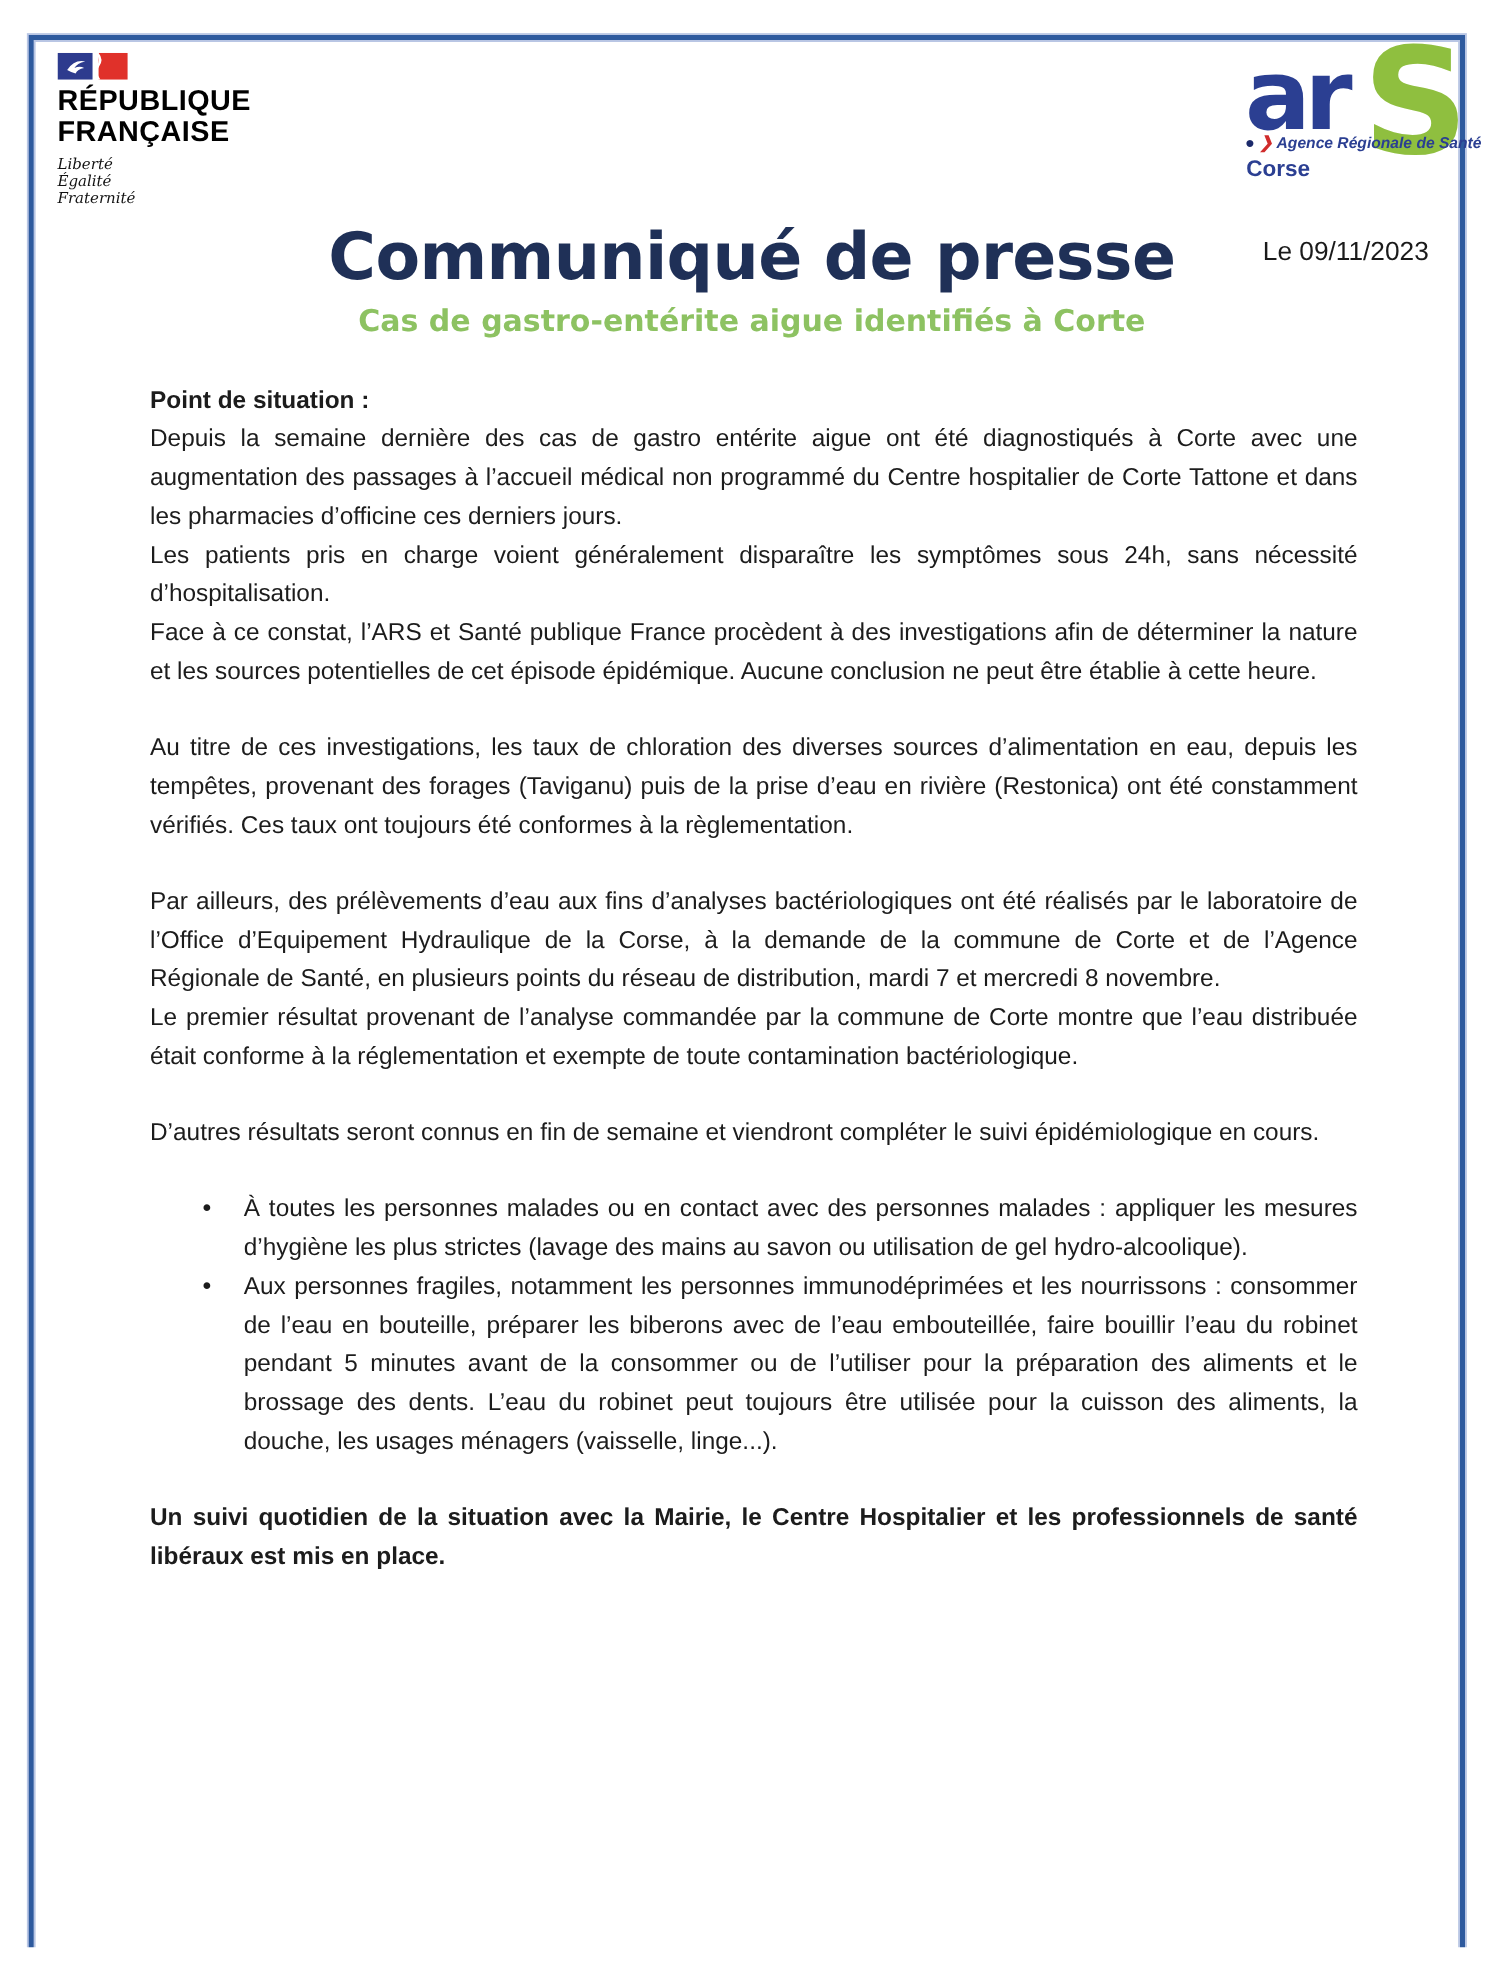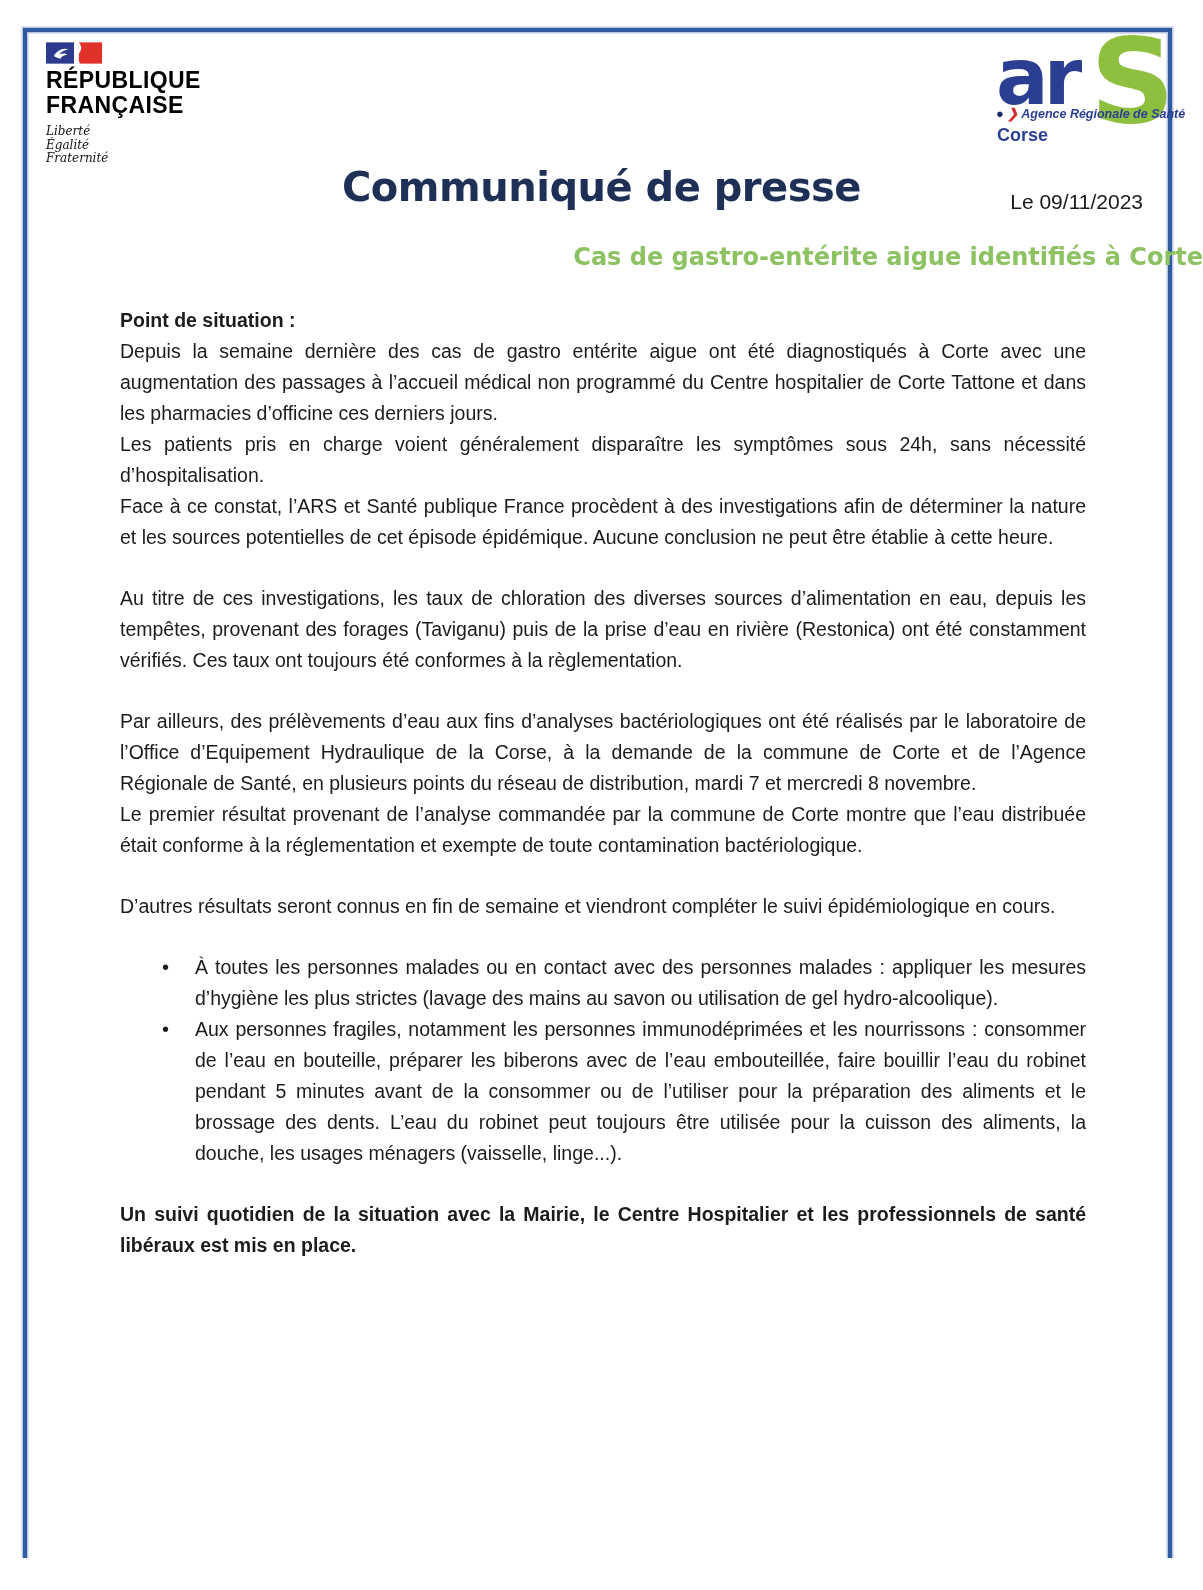--- a/index.html
+++ b/index.html
@@ -42,27 +42,27 @@
   }
   .ars-dot  { color:#1b2a6b; font-size:13px; }
   .ars-chev { color:#d02c2c; font-weight:900; font-size:13px; }
   .ars-region {
     position:absolute; left:1px; top:81px; z-index:2;
     font-size:18px; font-weight:700; color:#2b3f92;
   }
 
   
   .title {
-    position:absolute; left:0; width:100%; top:164px; text-align:center;
-    font-family:"DejaVu Sans", sans-serif; font-weight:700; font-size:40px;
+    position:absolute; left:0; width:100%; top:176px; text-align:center;
+    font-family:"DejaVu Sans", sans-serif; font-weight:700; font-size:52px;
     color:#1f3057; letter-spacing:-0.5px;
   }
   .date { position:absolute; right:60px; top:190px; font-size:21px; color:#1a1a1a; }
   .subtitle {
-    position:absolute; left:0; width:100%; top:243px; text-align:right;
+    position:absolute; left:0; width:100%; top:243px; text-align:center;
     font-family:"DejaVu Sans", sans-serif; font-weight:700; font-size:24px;
     color:#8dc262;
   }
 
   
   .body-text {
     position:absolute; left:120px; top:305px; width:966px;
     font-size:19.5px; line-height:31px; color:#1c1c1c; text-align:justify;
   }
   .body-text p { margin:0; }

